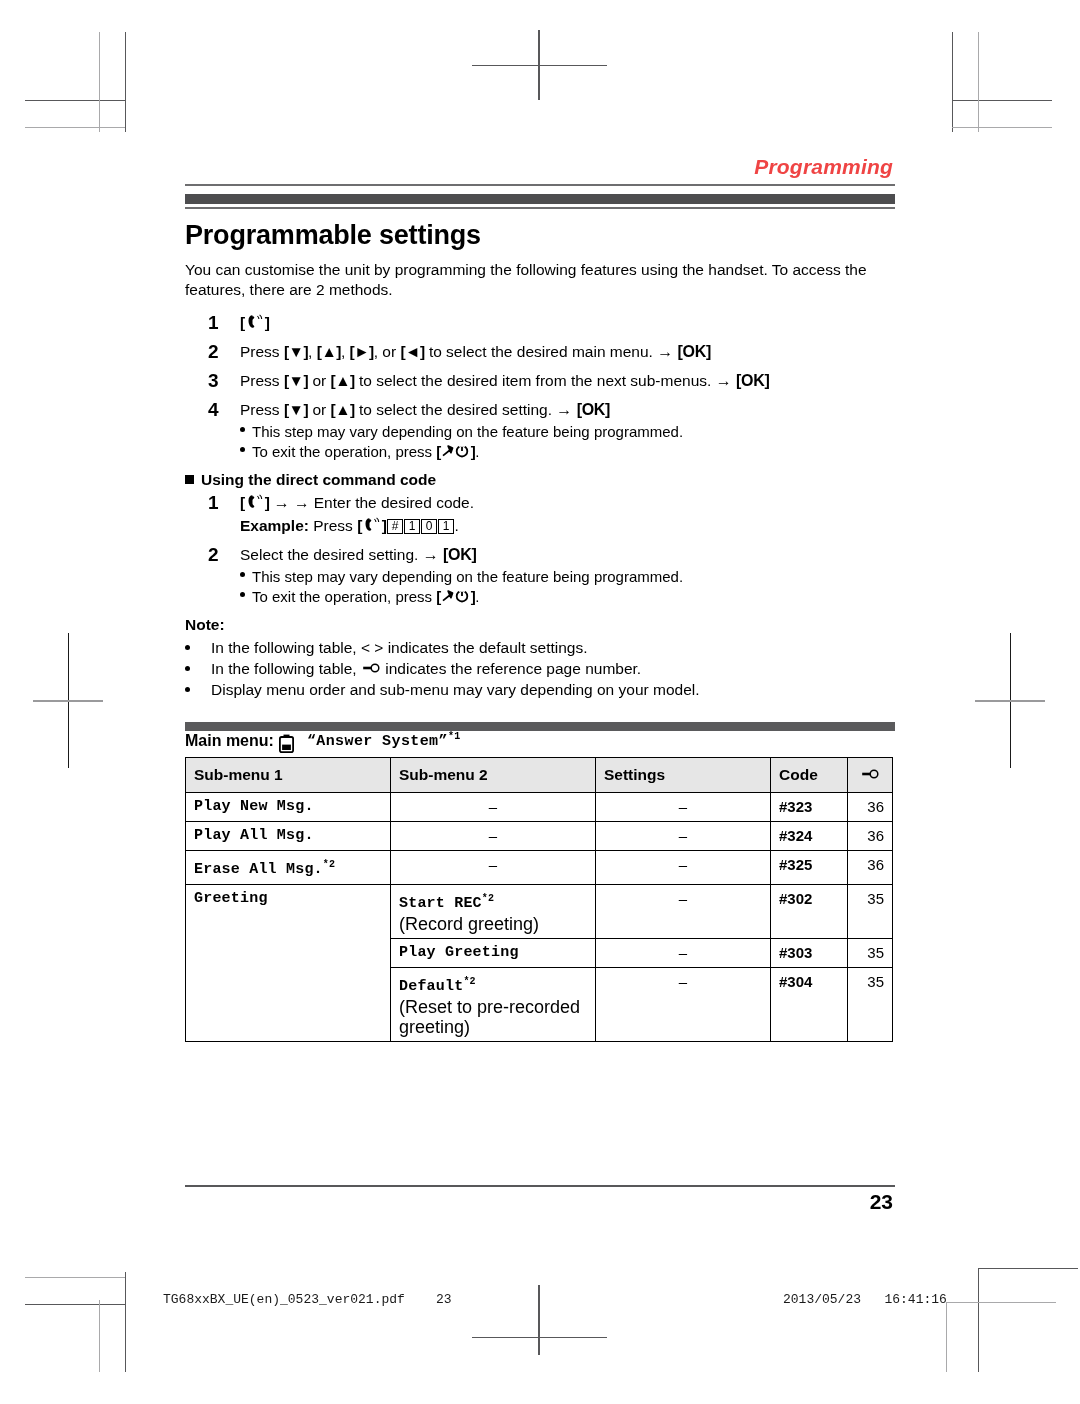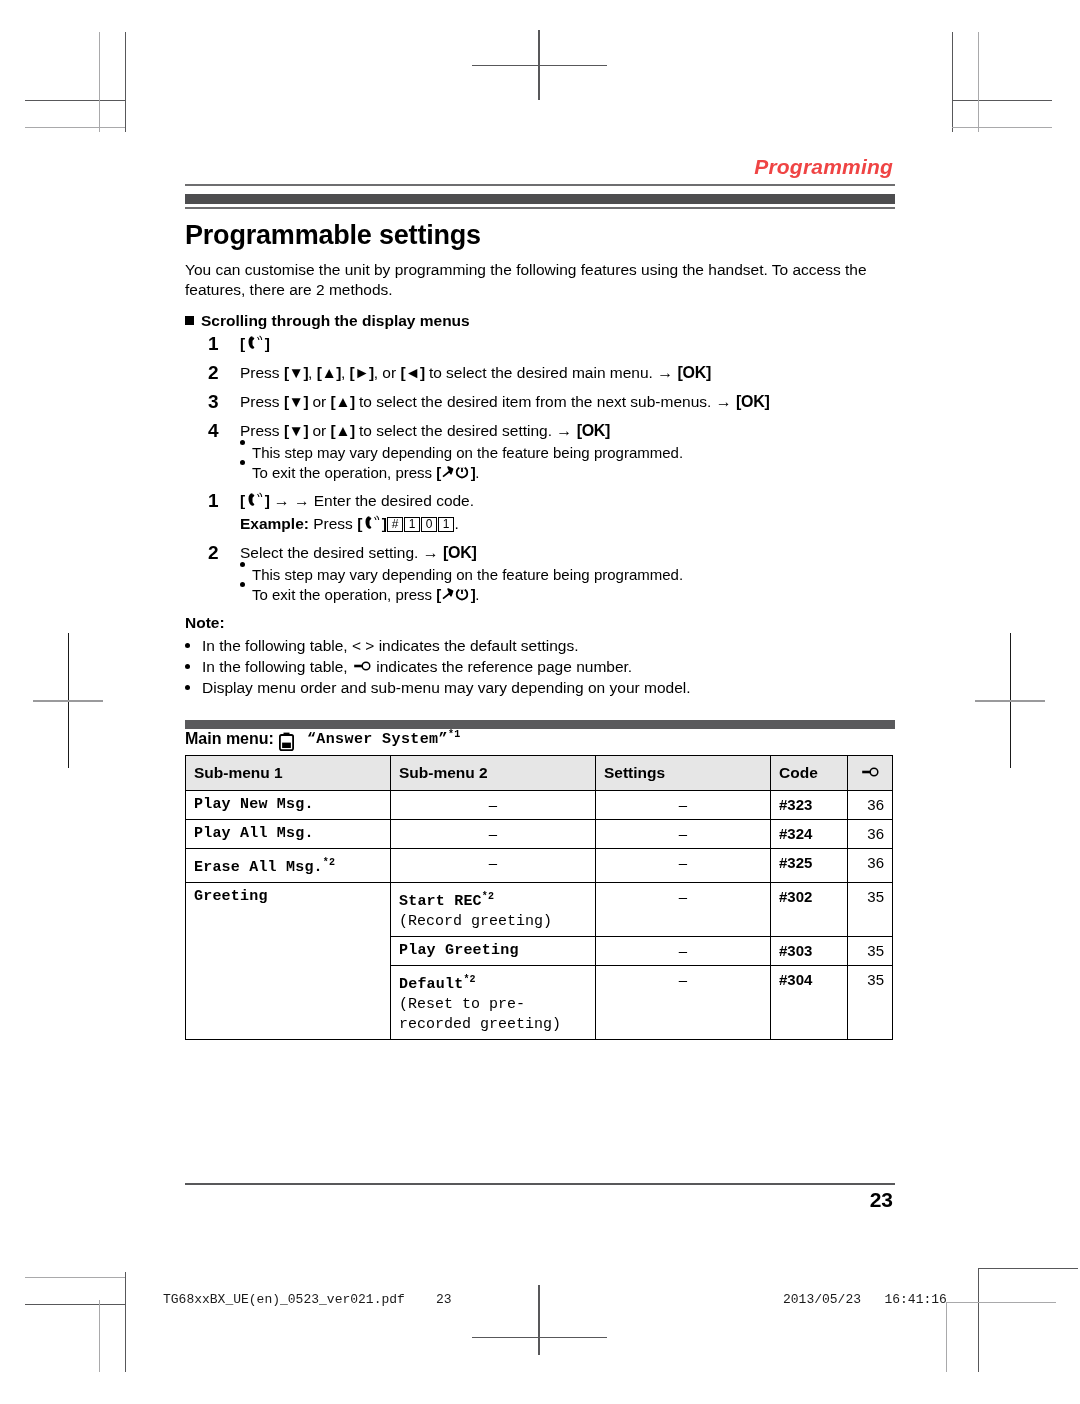--- a/index.html
+++ b/index.html
@@ -112,21 +112,21 @@
   }
   .stepbody b { font-weight: bold; }
 
   
   ul.dots { list-style: none; margin: 1px 0 0 0; padding: 0; }
   ul.dots > li {
     font-size: 15px;
     line-height: 20px;
     display: flex;
     gap: 7px;
-    align-items: flex-start;
+    align-items: center;
   }
   .dot {
     flex: none;
     display: inline-block;
     width: 5px; height: 5px;
     border-radius: 50%;
     background: #000;
     position: relative;
     top: -3px;
   }
@@ -135,21 +135,21 @@
   .note-label {
     font-size: 15.5px;
     font-weight: bold;
     margin: 9px 0 3px 0;
   }
   ul.notes { list-style: none; margin: 0; padding: 0; }
   ul.notes > li {
     font-size: 15.5px;
     line-height: 21px;
     display: flex;
-    gap: 12px;
+    gap: 21px;
     align-items: baseline;
   }
 
   
   .rule-bar2 {
     height: 9px;
     background: #5a5a5c;
     margin-top: 22px;
   }
   h2.title2 {
@@ -204,23 +204,23 @@
     letter-spacing: 0.2px;
   }
   td.center { text-align: center; }
   td.code {
     font-weight: bold;
     font-size: 15px;
     margin-left: 16px;
   }
   td.ref { text-align: right; font-size: 15px; }
   .paren {
-    font-family: Liberation Mono, monospace;
+    font-family: Liberation Sans, sans-serif;
     font-weight: normal;
-    font-size: 15px;
+    font-size: 18px;
     letter-spacing: 0;
   }
 
   
   .bottom-rule {
     height: 2px;
     background: #58585a;
     margin-top: 143px;
   }
   .folio {
@@ -328,24 +328,20 @@
 <div id="page">
 
   <div class="runhead">Programming</div>
   <div class="rule-thin"></div>
   <div class="rule-bar"></div>
   <div class="rule-under"></div>
 
   <h1 class="title">Programmable settings</h1>
   <p class="intro">You can customise the unit by programming the following features using the handset. To access the features, there are 2 methods.</p>
 
-  <div class="subhead">
-    <span class="sq"></span>
-    <span>Scrolling through the display menus</span>
-  </div>
 
   <ol class="steps">
     <li>
       <div class="stepnum">1</div>
       <div class="stepbody">
         <span class="brk">[</span><span class="talkicon"><svg width="20" height="16" viewBox="0 0 20 16">
               <path d="M7.4 1.2c-2.2 0-3.9 1.9-3.9 5.4 0 3.6 1.7 7.2 3.9 7.2 1.2 0 1.9-.7 1.9-1.3 0-.6-.5-1-1.1-1.5-.5-.4-.7-.9-.7-1.9V6.9c0-1 .2-1.5.7-1.9.6-.5 1.1-.9 1.1-1.5 0-.6-.7-1.3-1.9-1.3z" fill="#000"></path>
               <path d="M12.4 2.1c.9.6 1.5 1.7 1.5 2.9" stroke="#000" stroke-width="1.1" fill="none"></path>
               <path d="M14.6 0.9c1.3.9 2.1 2.4 2.1 4.1" stroke="#000" stroke-width="1.1" fill="none"></path>
             </svg></span><span class="brk">]</span>
@@ -379,20 +375,24 @@
                     <circle cx="21" cy="7.2" r="5.3" stroke="#000" stroke-width="1.8" fill="none"></circle>
                     <path d="M21 1.2 L21 7" stroke="#000" stroke-width="1.8"></path>
                     <path d="M18 1.6 L24 1.6" stroke="#fff" stroke-width="2.4"></path>
                   </svg></span><span class="brk">]</span>.</span>
           </li>
         </ul>
       </div>
     </li>
   </ol>
 
+  <div class="subhead" style="margin-top:9px;">
+    <span class="sq"></span>
+    <span>Using the direct command code</span>
+  </div>
 
   <ol class="steps">
     <li>
       <div class="stepnum">1</div>
       <div class="stepbody">
         <span class="brk">[</span><span class="talkicon"><svg width="20" height="16" viewBox="0 0 20 16">
               <path d="M7.4 1.2c-2.2 0-3.9 1.9-3.9 5.4 0 3.6 1.7 7.2 3.9 7.2 1.2 0 1.9-.7 1.9-1.3 0-.6-.5-1-1.1-1.5-.5-.4-.7-.9-.7-1.9V6.9c0-1 .2-1.5.7-1.9.6-.5 1.1-.9 1.1-1.5 0-.6-.7-1.3-1.9-1.3z" fill="#000"></path>
               <path d="M12.4 2.1c.9.6 1.5 1.7 1.5 2.9" stroke="#000" stroke-width="1.1" fill="none"></path>
               <path d="M14.6 0.9c1.3.9 2.1 2.4 2.1 4.1" stroke="#000" stroke-width="1.1" fill="none"></path>
             </svg></span><span class="brk">]</span>

